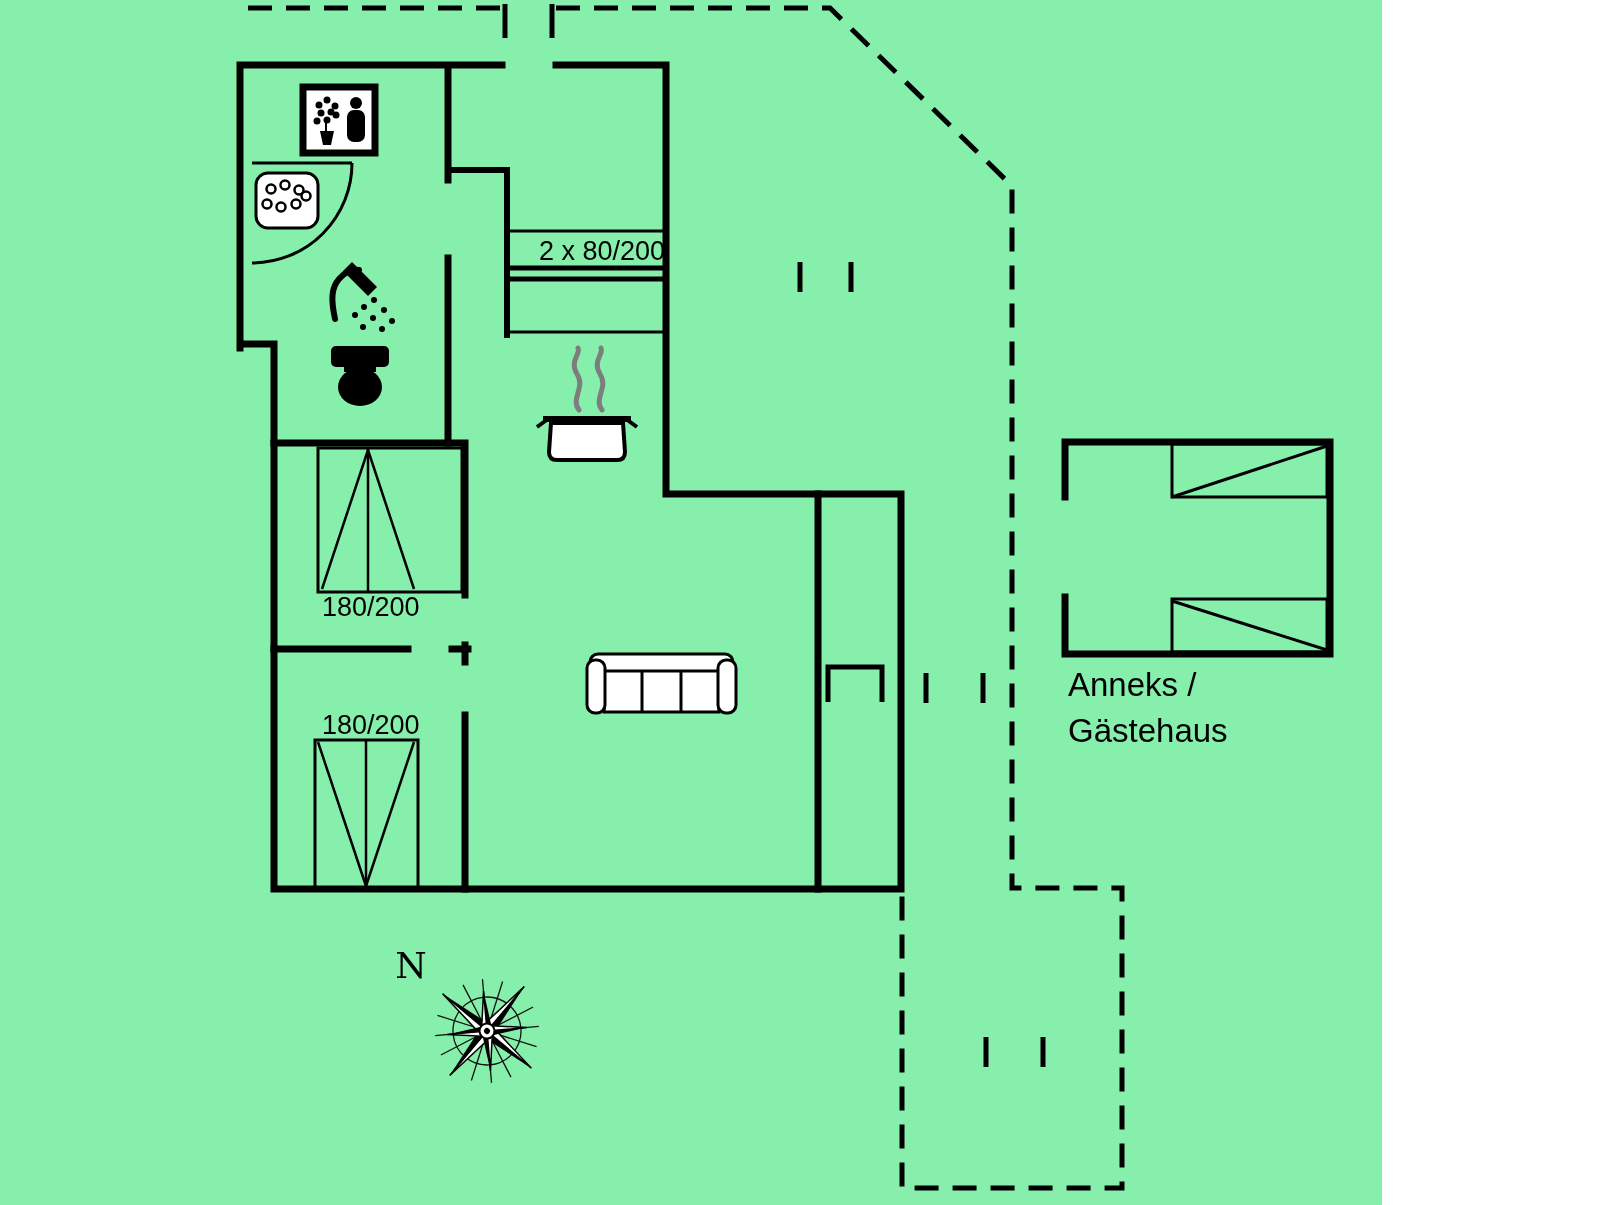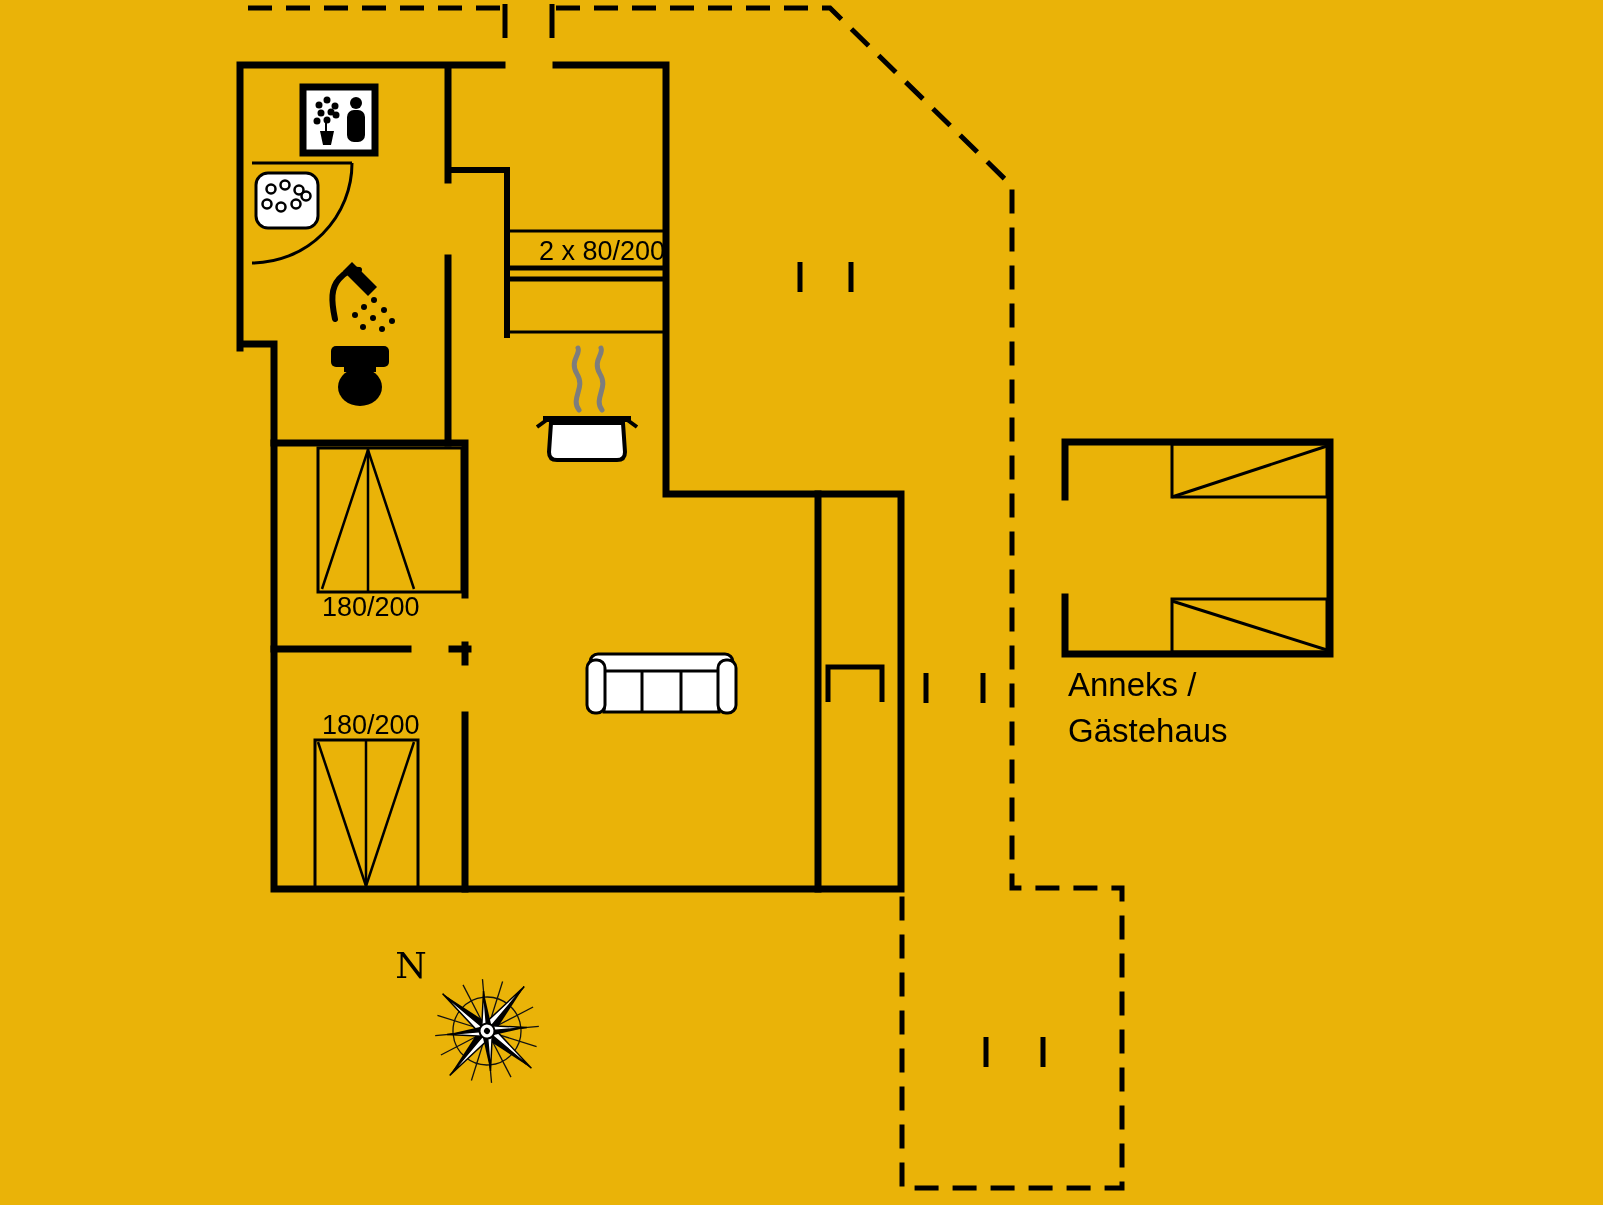--- a/index.html
+++ b/index.html
@@ -1,16 +1,16 @@
 <!DOCTYPE html>
 <html><head>
 <meta charset="utf-8">
 <style>
   html,body{margin:0;padding:0;background:#ffffff;}
-  .canvas{width:1603px;height:1205px;position:relative;background:#eab308;overflow:hidden;}
+  .canvas{width:1382px;height:1205px;position:relative;background:#86efac;overflow:hidden;}
   svg{display:block;}
   text{font-family:"Liberation Sans",sans-serif;fill:#000;}
   text.serif{font-family:"DejaVu Serif",serif;}
 </style>
 </head>
 <body>
 
 <div class="canvas">
 <svg width="1606" height="1205" viewBox="0 0 1606 1205">
 

